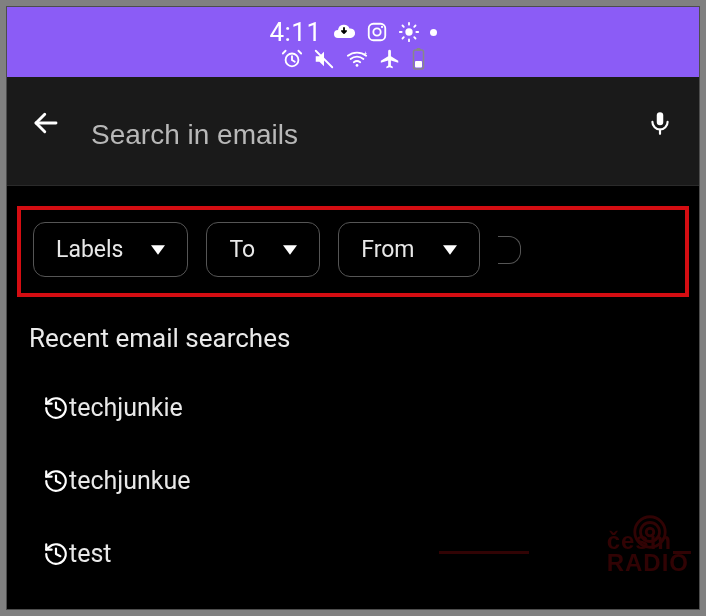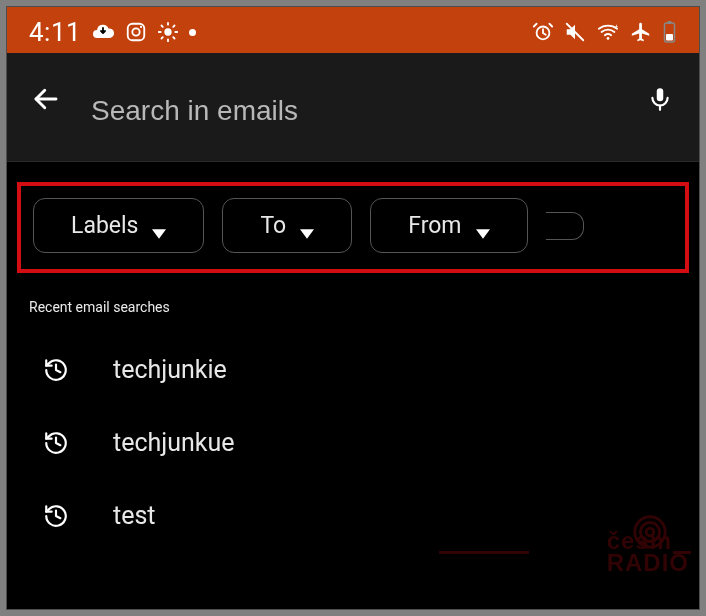--- a/index.html
+++ b/index.html
@@ -37,21 +37,21 @@
   .dot { width: 7px; height: 7px; background: #fff; border-radius: 50%; }
   
   .search-header {
     display: flex;
     align-items: center;
     gap: 30px;
     padding: 18px 24px 34px 24px;
     border-bottom: 1px solid #2a2a2a;
     background: #1a1a1a;
   }
-  .status-bar { background: #c2410c; }
+  .status-bar { background: #8b5cf6; flex-direction: column; }
   .back-arrow { width: 30px; height: 30px; display: flex; align-items: center; justify-content: center; cursor: pointer; }
   .search-input {
     flex: 1;
     background: transparent;
     border: none;
     outline: none;
     color: #bfbfbf;
     font-size: 28px;
     margin-top: 24px;
   }
@@ -62,51 +62,50 @@
     margin: 20px 10px 0 10px;
     border: 4px solid #d40d12;
     padding: 12px 6px 16px 12px;
     display: flex;
     gap: 18px;
     align-items: center;
     overflow: hidden;
   }
   .chip {
     display: inline-flex;
-    align-items: flex-end;
-    gap: 14px;
+    align-items: center;
+    gap: 28px;
     border: 1.5px solid #555;
     border-radius: 12px;
-    padding: 13px 37px;
+    padding: 13px 22px;
     font-size: 23px;
     color: #e8e8e8;
     cursor: pointer;
     white-space: nowrap;
   }
   .chip .caret { display: inline-flex; }
   .chip.partial {
     border-left: none;
     border-radius: 0 12px 12px 0;
     padding-left: 0;
     width: 8px;
     overflow: hidden;
     flex: 0 0 8px;
   }
   
   .recent-heading {
-    font-size: 14px;
+    font-size: 26px;
     color: #eaeaea;
     padding: 26px 0 10px 22px;
     font-weight: 400;
   }
   .recent-list { padding-top: 8px; }
   .recent-item {
     display: flex;
     align-items: center;
-    gap: 44px;
     padding: 22px 0 22px 36px;
     cursor: pointer;
   }
   .recent-item .ricon { width: 26px; height: 26px; display: flex; align-items: center; justify-content: center; }
   .recent-item .rlabel { font-size: 25px; color: #e8e8e8; }
   
   .watermark {
     position: absolute;
     right: 10px;
     bottom: 12px;

